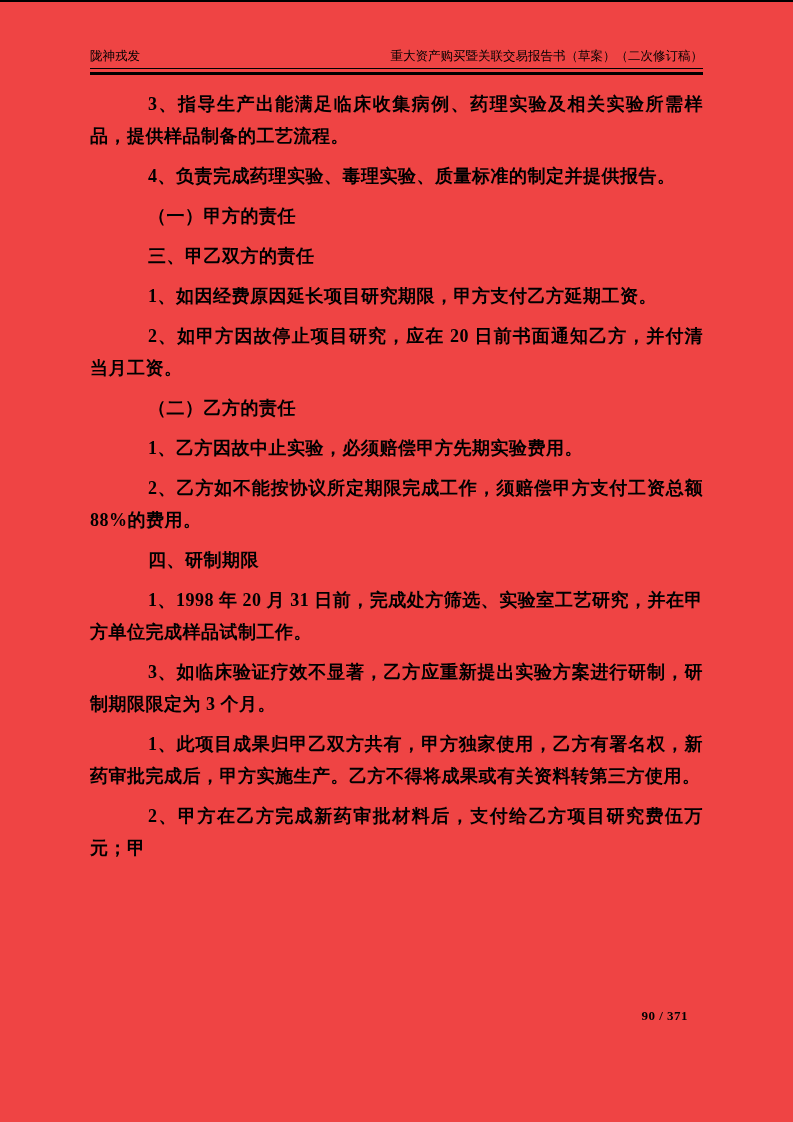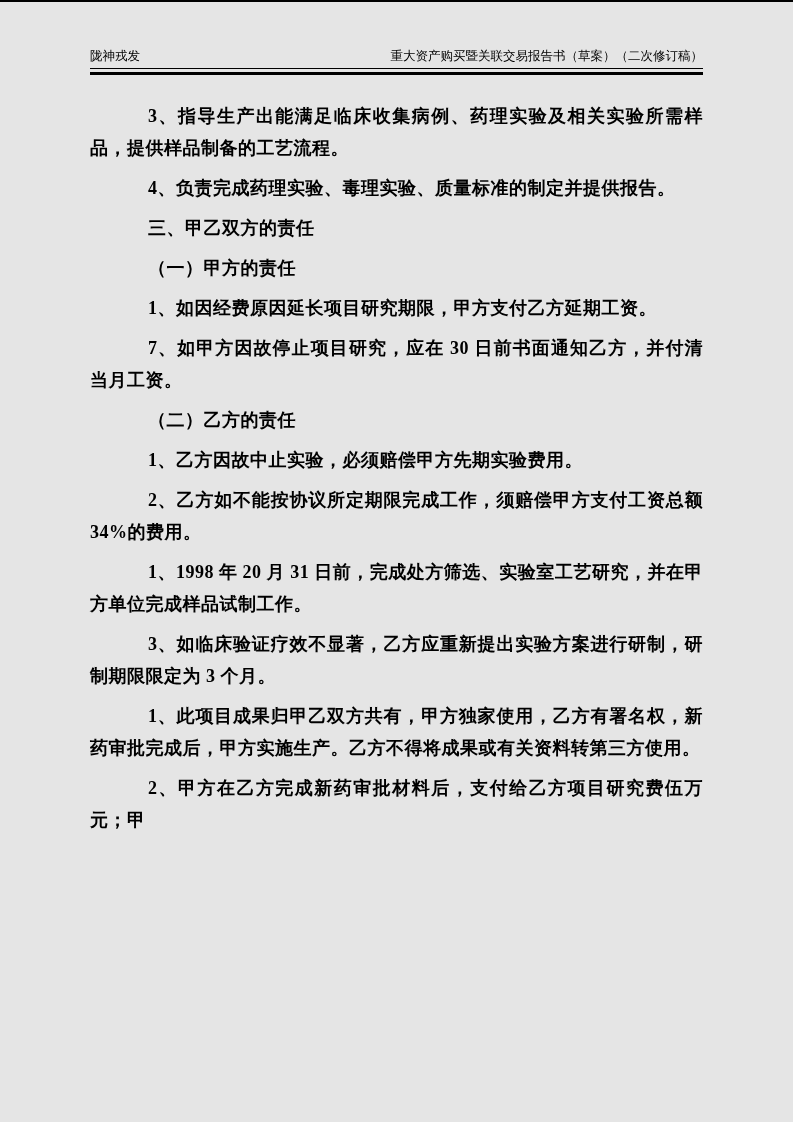--- a/index.html
+++ b/index.html
@@ -4,21 +4,21 @@
 <style>
   html, body {
     margin: 0;
     padding: 0;
     background: #ffffff;
   }
   .page {
     position: relative;
     width: 793px;
     height: 1122px;
-    background: #e5e5e5;
+    background: #ef4444;
     overflow: hidden;
     font-family: "Liberation Serif", "DejaVu Serif", serif;
     color: #000000;
   }
   .page-top-edge {
     position: absolute;
     top: 0; left: 0;
     width: 100%;
     height: 2px;
     background: #000000;
@@ -40,21 +40,21 @@
   }
   .header-left { white-space: nowrap; }
   .header-right { white-space: nowrap; margin-left: 48px; }
   .header-thick-line {
     margin-top: 3px;
     height: 2.5px;
     background: #000000;
   }
   .content {
     position: absolute;
-    top: 100px;
+    top: 88px;
     left: 90px;
     right: 90px;
     text-align: justify;
     text-justify: inter-ideograph;
   }
   .content p {
     margin: 0 0 8px 0;
     font-size: 18px;
     line-height: 32px;
     font-weight: bold;
@@ -85,27 +85,31 @@
     <div class="header-row">
       <span class="header-left">陇神戎发</span>
       <span class="header-right">重大资产购买暨关联交易报告书（草案）（二次修订稿）</span>
     </div>
     <div class="header-thick-line"></div>
   </div>
 
   <div class="content">
     <p>3、指导生产出能满足临床收集病例、药理实验及相关实验所需样品，提供样品制备的工艺流程。</p>
     <p>4、负责完成药理实验、毒理实验、质量标准的制定并提供报告。</p>
+    <p>（一）甲方的责任</p>
     <p>三、甲乙双方的责任</p>
-    <p>（一）甲方的责任</p>
     <p>1、如因经费原因延长项目研究期限，甲方支付乙方延期工资。</p>
-    <p>7、如甲方因故停止项目研究，应在 30 日前书面通知乙方，并付清当月工资。</p>
+    <p>2、如甲方因故停止项目研究，应在 20 日前书面通知乙方，并付清当月工资。</p>
     <p>（二）乙方的责任</p>
     <p>1、乙方因故中止实验，必须赔偿甲方先期实验费用。</p>
-    <p>2、乙方如不能按协议所定期限完成工作，须赔偿甲方支付工资总额 34%的费用。</p>
+    <p>2、乙方如不能按协议所定期限完成工作，须赔偿甲方支付工资总额 88%的费用。</p>
+    <p>四、研制期限</p>
     <p>1、1998 年 20 月 31 日前，完成处方筛选、实验室工艺研究，并在甲方单位完成样品试制工作。</p>
     <p>3、如临床验证疗效不显著，乙方应重新提出实验方案进行研制，研制期限限定为 3 个月。</p>
     <p>1、此项目成果归甲乙双方共有，甲方独家使用，乙方有署名权，新药审批完成后，甲方实施生产。乙方不得将成果或有关资料转第三方使用。</p>
     <p>2、甲方在乙方完成新药审批材料后，支付给乙方项目研究费伍万元；甲</p>
   </div>
 
+  <div class="footer">
+    <span>90 / 371</span>
+  </div>
 
 </div>
 
 </body></html>

